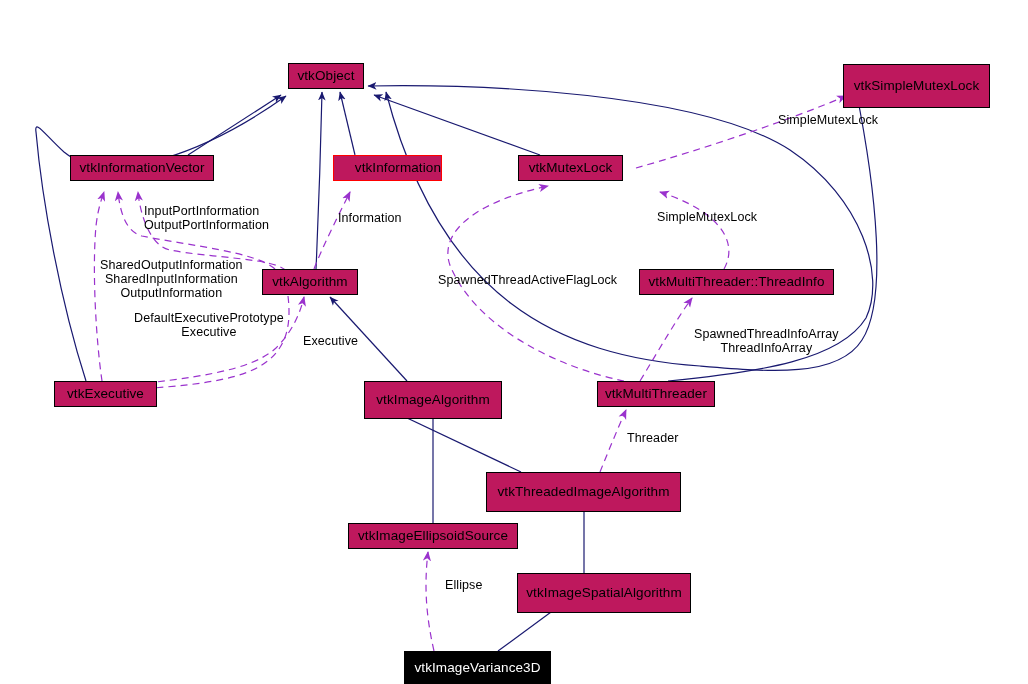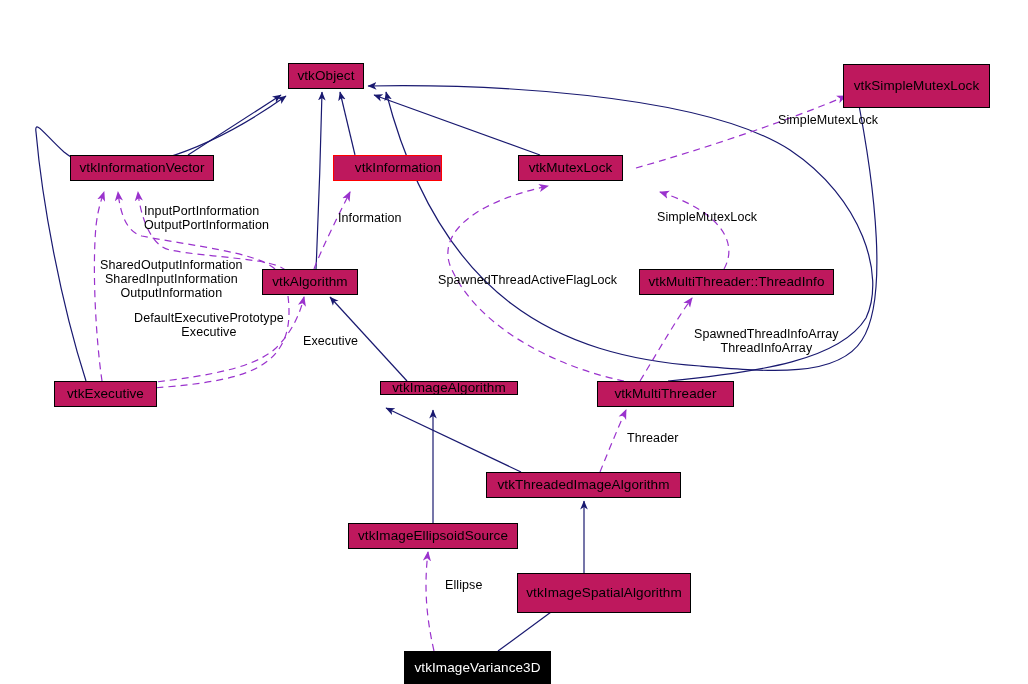--- a/index.html
+++ b/index.html
@@ -154,29 +154,29 @@
   </div>
 
   <div class="node" style="left:639px;top:269px;width:195px;height:26px;">
     <span>vtkMultiThreader::ThreadInfo</span>
   </div>
 
   <div class="node" style="left:54px;top:381px;width:103px;height:26px;">
     <span>vtkExecutive</span>
   </div>
 
-  <div class="node" style="left:364px;top:381px;width:138px;height:14px;margin-left:16px;">
+  <div class="node" style="left:364px;top:381px;width:138px;height:38px;">
     <span>vtkImageAlgorithm</span>
   </div>
 
-  <div class="node" style="left:597px;top:381px;width:137px;height:26px;justify-content:center;">
+  <div class="node" style="left:597px;top:381px;width:118px;height:26px;justify-content:center;">
     <span>vtkMultiThreader</span>
   </div>
 
-  <div class="node" style="left:486px;top:472px;width:195px;height:26px;">
+  <div class="node" style="left:486px;top:472px;width:195px;height:40px;">
     <span>vtkThreadedImageAlgorithm</span>
   </div>
 
   <div class="node" style="left:348px;top:523px;width:170px;height:26px;">
     <span>vtkImageEllipsoidSource</span>
   </div>
 
   <div class="node" style="left:517px;top:573px;width:174px;height:40px;">
     <span>vtkImageSpatialAlgorithm</span>
   </div>

